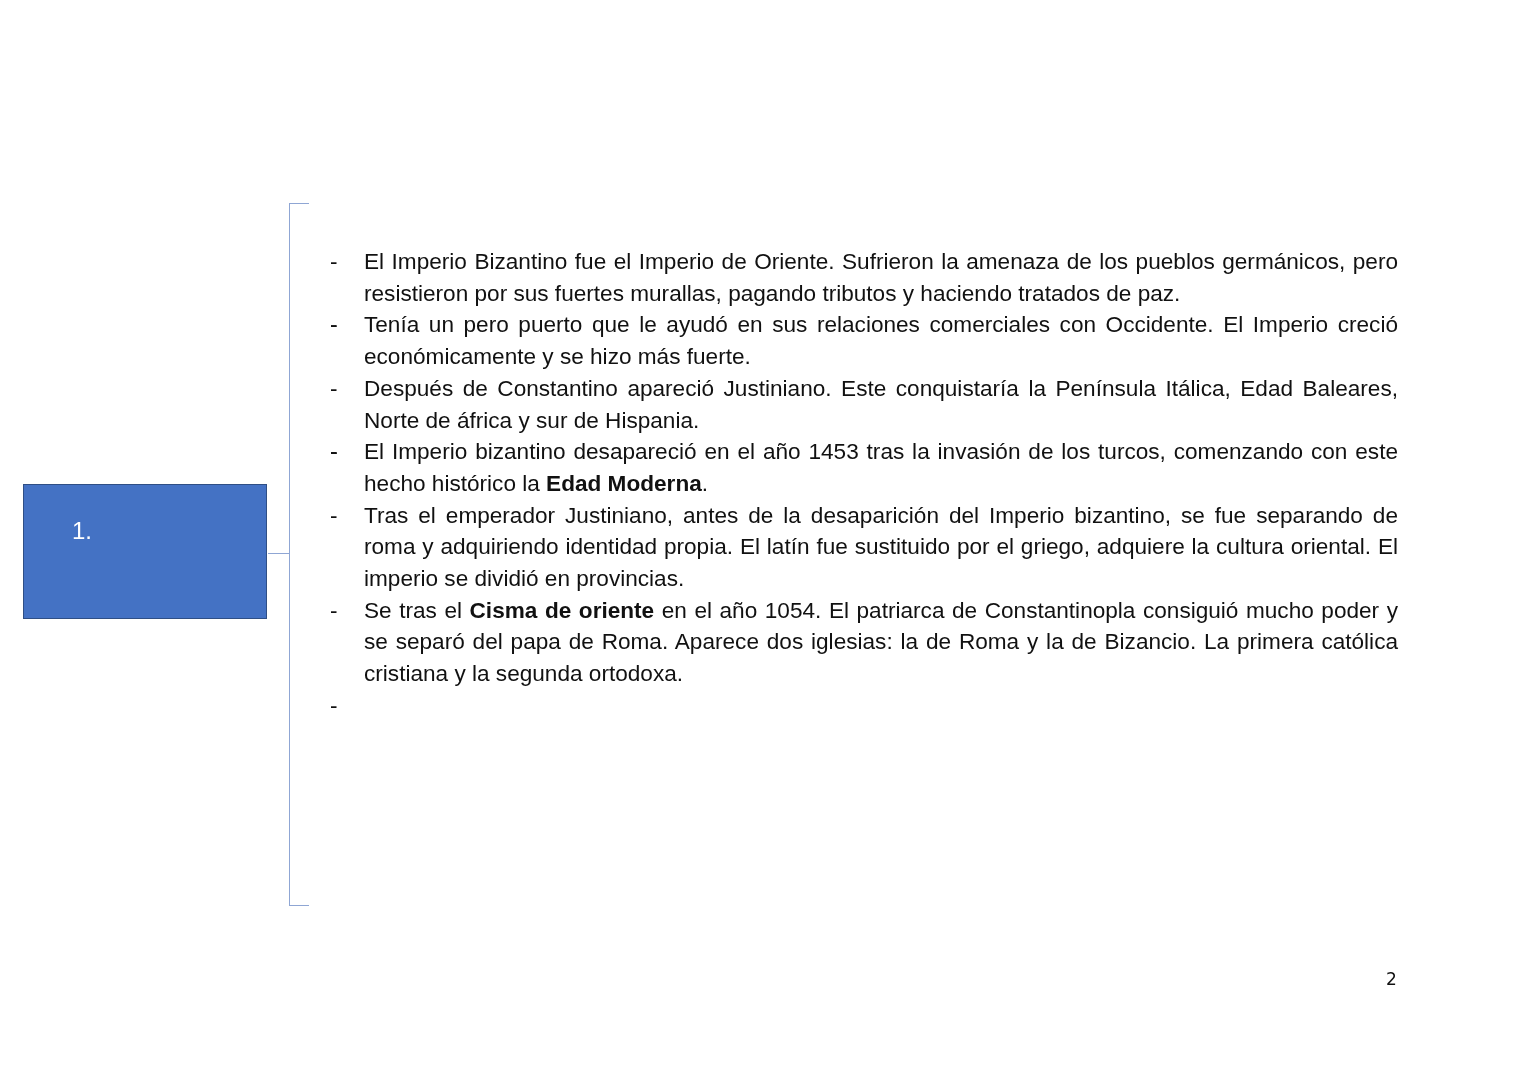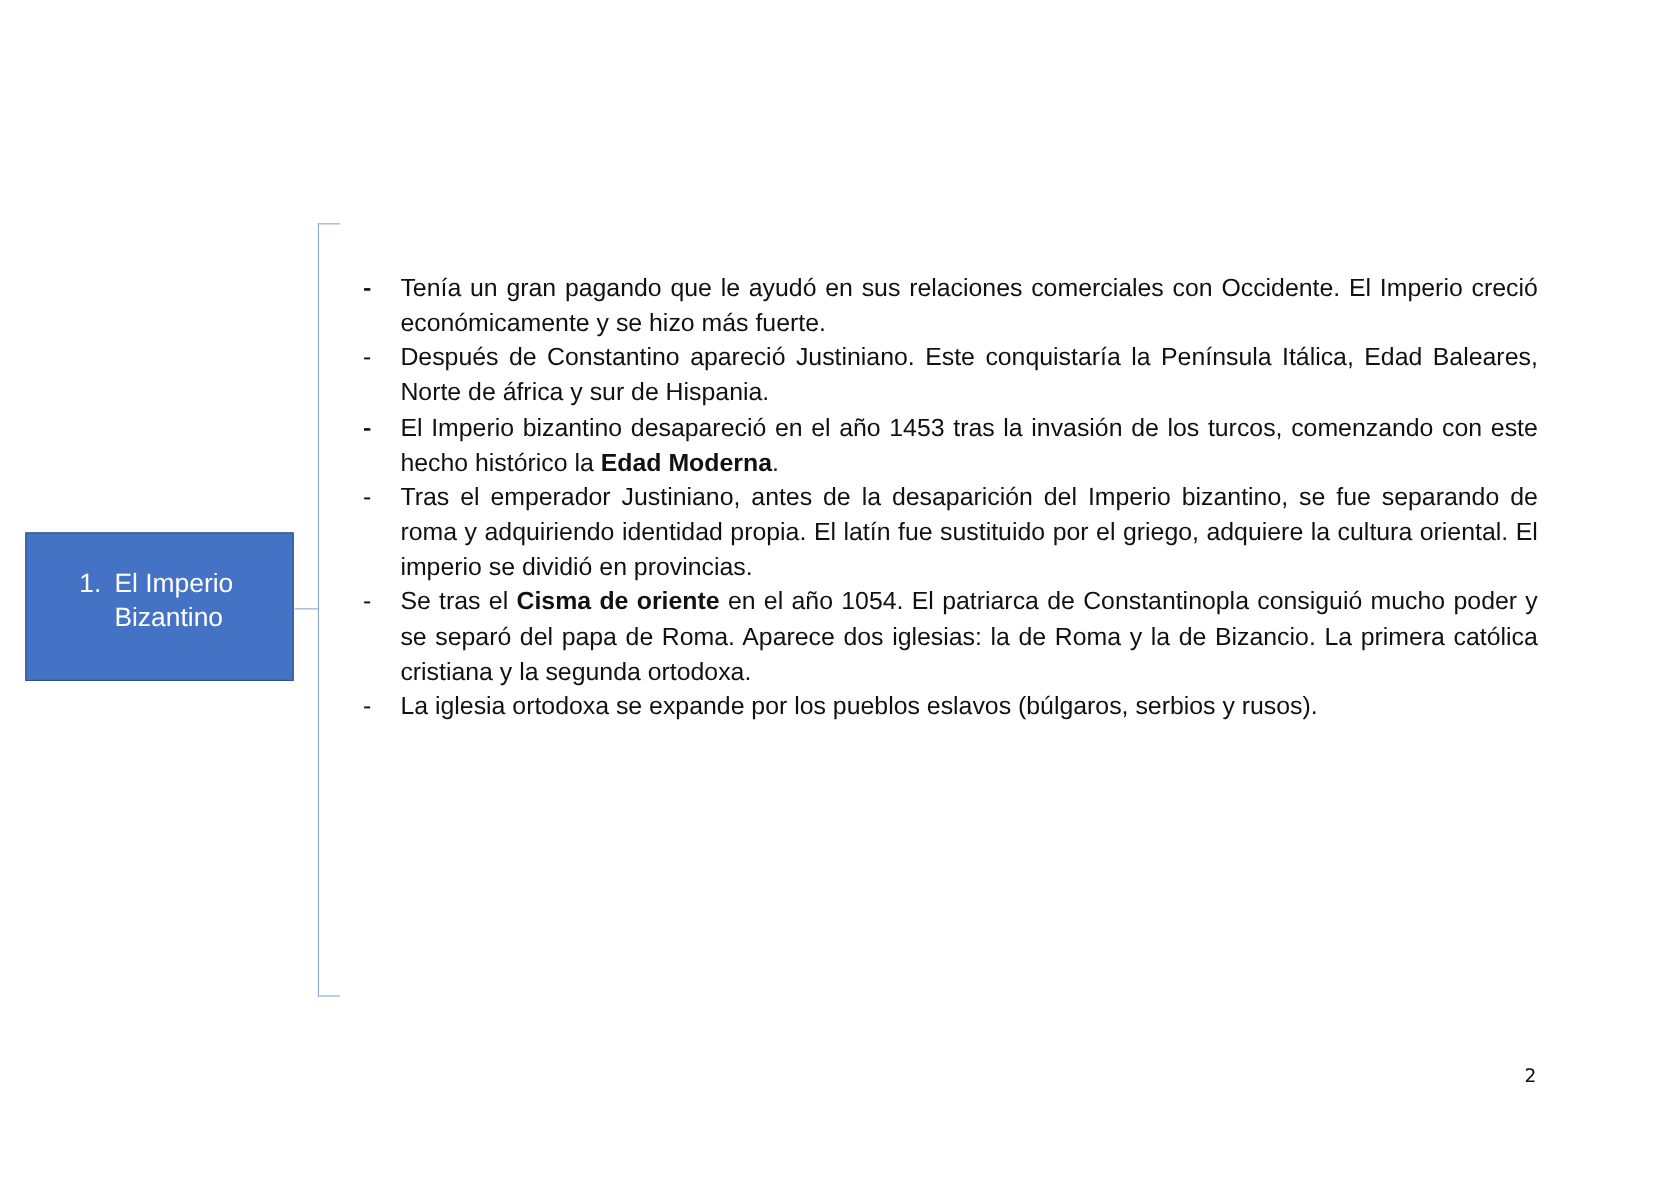--- a/index.html
+++ b/index.html
@@ -91,39 +91,36 @@
       top: 969px;
       font-size: 17px;
       font-family: "DejaVu Sans", sans-serif;
     }
   </style>
 </head>
 <body>
 
 <div class="title-box">
   <span class="num">1.</span>
-  <span class="txt">
-    <span>El Imperio</span><br>
-    <span>Bizantino</span>
-  </span>
 </div>
 
 <div class="connector"></div>
 <div class="bracket"></div>
 
 <ul class="bullets">
   <li>
     <span class="dash">-</span>
+    <span>El Imperio Bizantino fue el Imperio de Oriente. Sufrieron la amenaza de los pueblos germánicos, pero resistieron por sus fuertes murallas, pagando tributos y haciendo tratados de paz.</span>
   </li>
   <li>
     <span class="dash">-</span>
   </li>
   <li>
     <span class="dash">-</span>
-    <span>Tenía un gran pagando que le ayudó en sus relaciones comerciales con Occidente. El Imperio creció económicamente y se hizo más fuerte.</span>
+    <span>Tenía un pero puerto que le ayudó en sus relaciones comerciales con Occidente. El Imperio creció económicamente y se hizo más fuerte.</span>
   </li>
   <li>
     <span class="dash">-</span>
     <span>Después de Constantino apareció Justiniano. Este conquistaría la Península Itálica, Edad Baleares, Norte de áfrica y sur de Hispania.</span>
   </li>
   <li>
     <span class="dash">-</span>
   </li>
   <li class="last-left">
     <span class="dash">-</span>
@@ -135,17 +132,16 @@
   <li>
     <span class="dash">-</span>
     <span>Tras el emperador Justiniano, antes de la desaparición del Imperio bizantino, se fue separando de roma y adquiriendo identidad propia. El latín fue sustituido por el griego, adquiere la cultura oriental. El imperio se dividió en provincias.</span>
   </li>
   <li>
     <span class="dash">-</span>
     <span>Se tras el </span><b>Cisma de oriente</b><span> en el año 1054. El patriarca de Constantinopla consiguió mucho poder y se separó del papa de Roma. Aparece dos iglesias: la de Roma y la de Bizancio. La primera católica cristiana y la segunda ortodoxa.</span>
   </li>
   <li class="last-left">
     <span class="dash">-</span>
-    <span>La iglesia ortodoxa se expande por los pueblos eslavos (búlgaros, serbios y rusos).</span>
   </li>
 </ul>
 
 <div class="page-number">2</div>
 
 </body></html>

